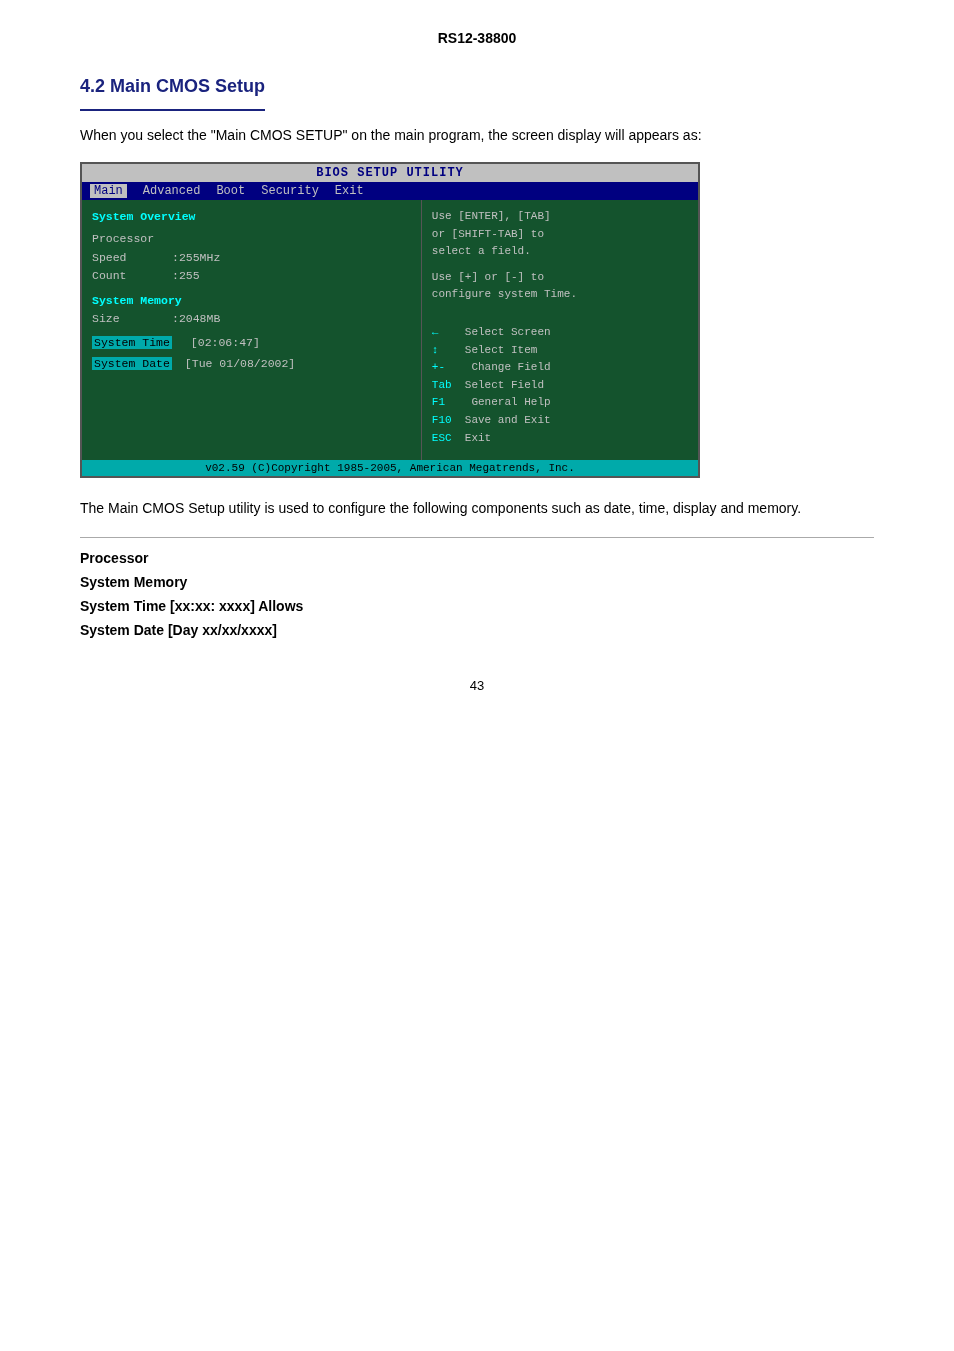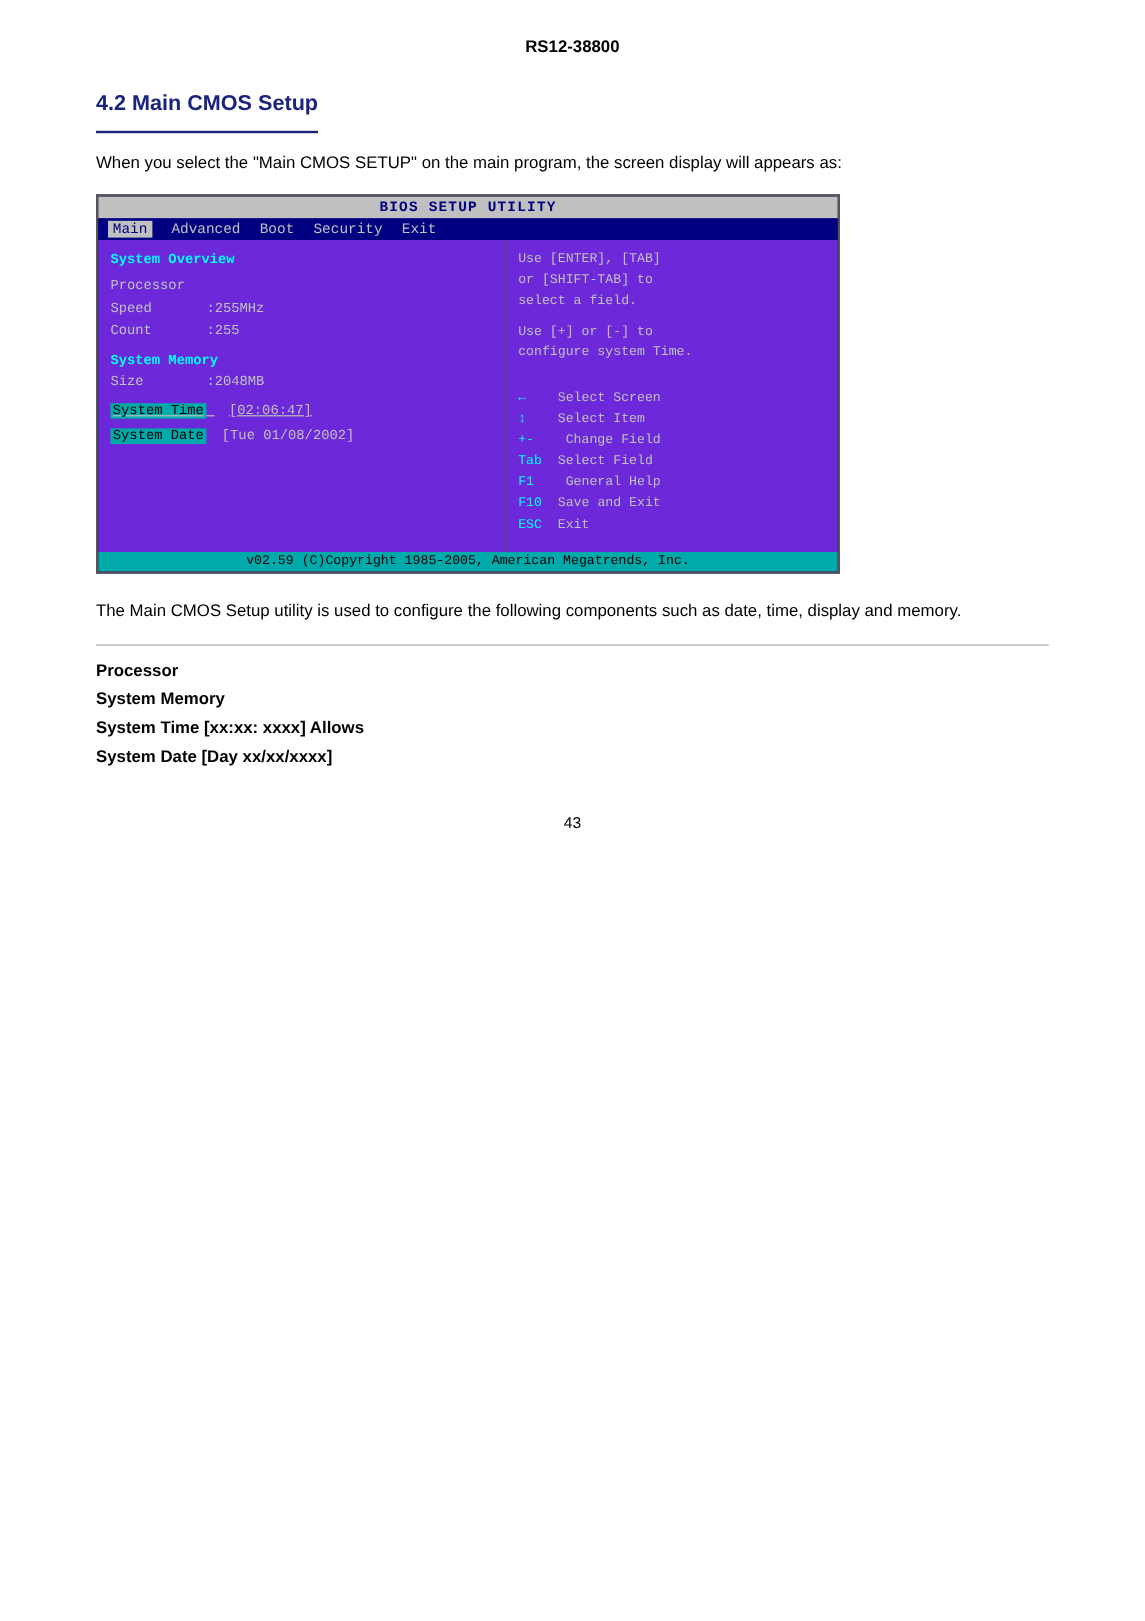--- a/index.html
+++ b/index.html
@@ -68,21 +68,21 @@
     }
 
     .bios-nav-bar .active-tab {
       background: #c0c0c0;
       color: #000080;
       padding: 0 4px;
     }
 
     .bios-body {
       display: flex;
-      background: #6d28d9;
+      background: #14532d;
       min-height: 260px;
     }
 
     .bios-left {
       width: 55%;
       padding: 8px 10px;
       color: #c0c0c0;
       font-family: 'Courier New', Courier, monospace;
       font-size: 11.5px;
       line-height: 1.6;
@@ -210,21 +210,21 @@
         <span class="bios-row-label">Count</span>
         <span>:255</span>
       </div>
       <div style="margin-top:6px;">
         <span class="bios-section-header">System Memory</span>
       </div>
       <div class="bios-row">
         <span class="bios-row-label">Size</span>
         <span>:2048MB</span>
       </div>
-      <div style="margin-top:6px;text-decoration:underline;">
+      <div style="margin-top:6px;">
         <span class="bios-highlight">System Time</span>
         <span style="margin-left:12px;">[02:06:47]</span>
       </div>
       <div style="margin-top:2px;">
         <span class="bios-highlight">System Date</span>
         <span style="margin-left:6px;">[Tue 01/08/2002]</span>
       </div>
     </div>
 
     <div class="bios-right">

